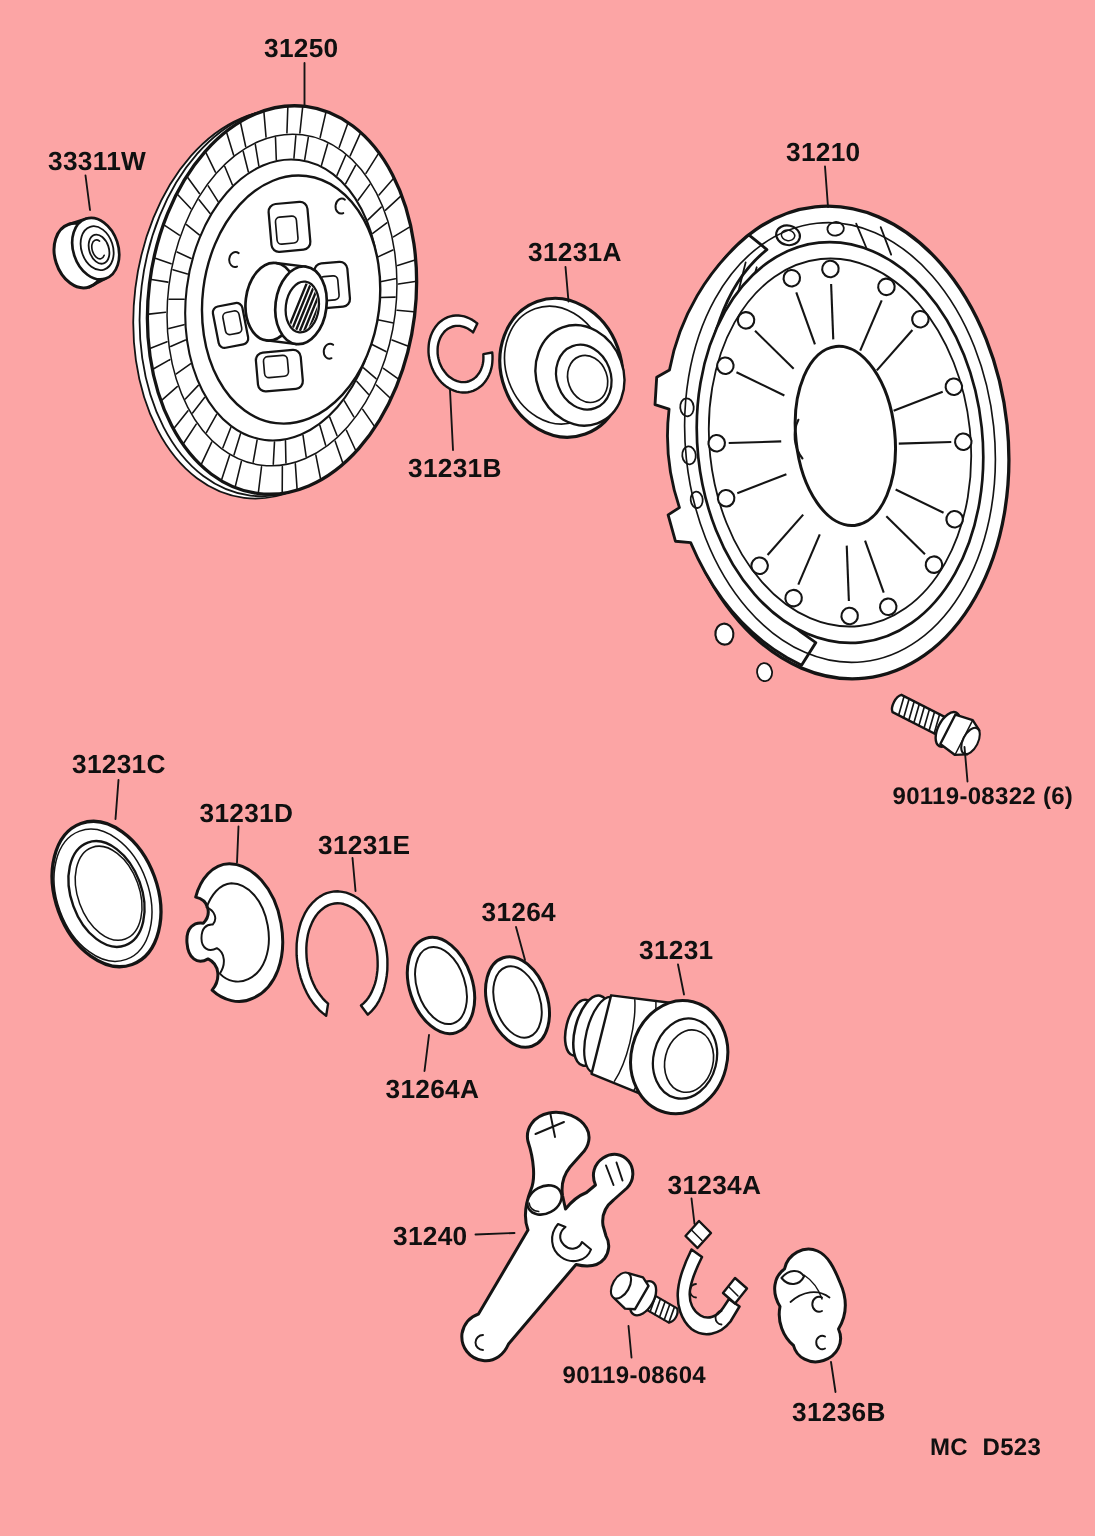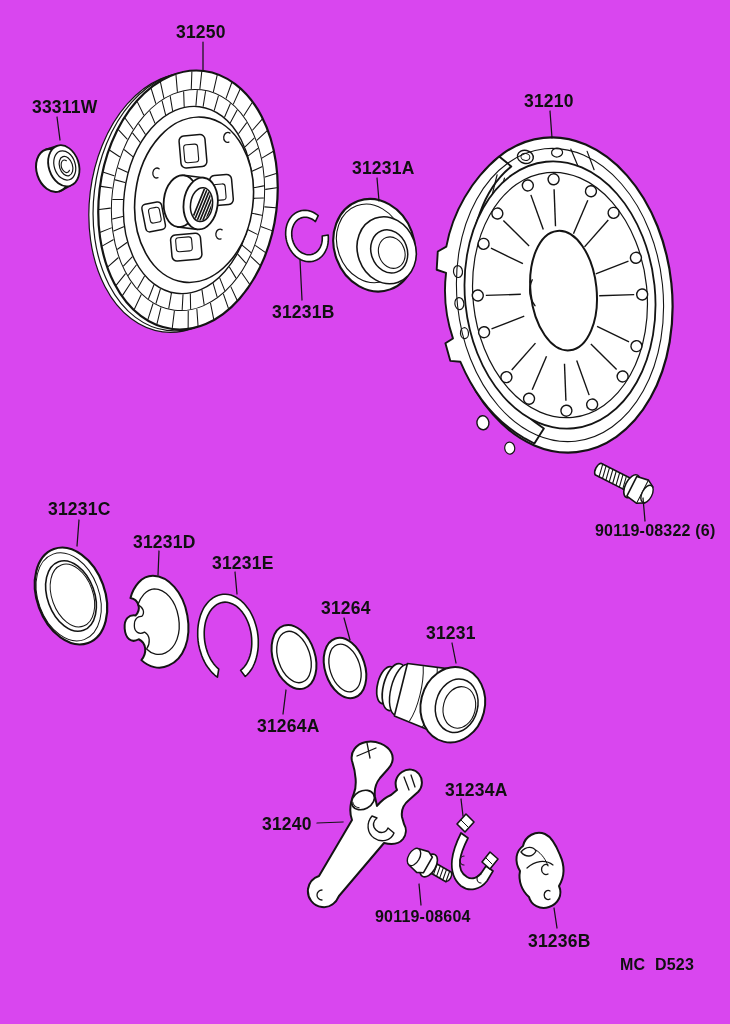--- a/index.html
+++ b/index.html
@@ -1,16 +1,16 @@
 <!DOCTYPE html>
 <html><head>
 <meta charset="utf-8">
 <style>
   html,body{margin:0;padding:0;background:#f0f0f0;}
-  #stage{position:relative;width:730px;height:1024px;background:#d946ef;overflow:hidden;}
+  #stage{position:relative;width:730px;height:1024px;background:#fca5a5;overflow:hidden;}
   svg{display:block;}
   .shape{fill:#ffffff;stroke:#141414;stroke-linecap:round;stroke-linejoin:round;}
   .ln{fill:none;stroke:#141414;stroke-linecap:round;stroke-linejoin:round;}
   text.label{font-family:"Liberation Sans","DejaVu Sans",sans-serif;font-weight:bold;font-size:17.5px;fill:#101010;letter-spacing:0.2px;}
   text.small{font-size:16px;}
 </style>
 </head>
 <body>
 
 <div id="stage">

